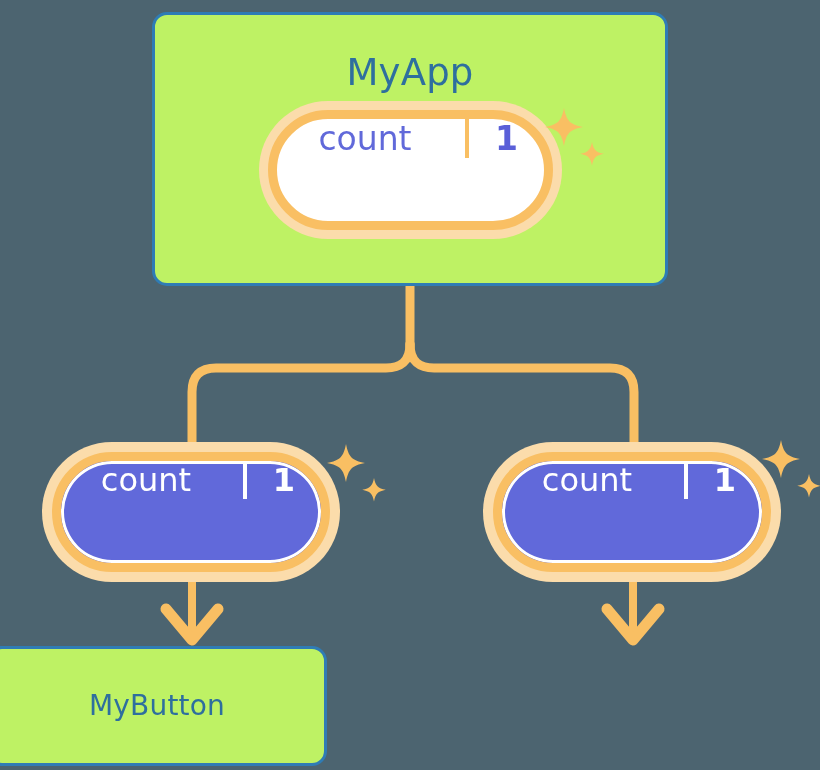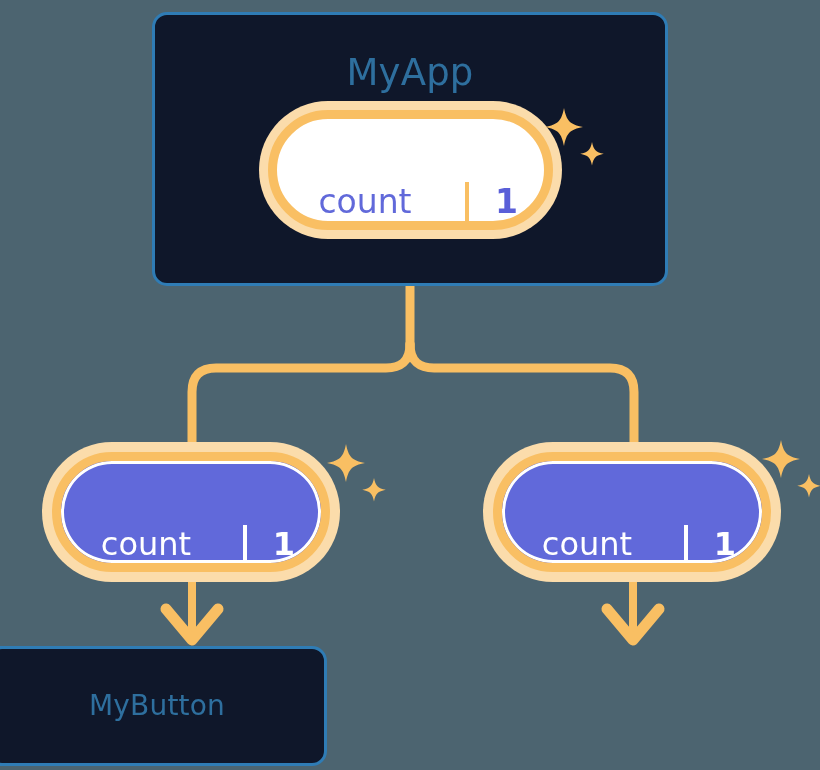--- a/index.html
+++ b/index.html
@@ -21,21 +21,21 @@
     position: absolute;
     left: 0; top: 0;
     width: 820px; height: 770px;
     pointer-events: none;
   }
 
   
   .card {
     position: absolute;
     box-sizing: border-box;
-    background: #0f172a;
+    background: #bef264;
     border: 3px solid #2f7cb5;
     border-radius: 15px;
   }
   .card-title {
     color: #2e6f9e;
     text-align: center;
     font-weight: 400;
     letter-spacing: .2px;
     white-space: nowrap;
   }
@@ -77,21 +77,21 @@
   
   .pill-halo {
     position: absolute;
     border-radius: 999px;
     background: #fbdcab;
   }
   .pill-body {
     position: relative;
     box-sizing: border-box;
     display: flex;
-    align-items: flex-end;
+    align-items: flex-start;
     width: 100%;
     height: 100%;
     border: 9px solid #f9bf63;
     border-radius: 999px;
     overflow: hidden;
     gap: 12px;
   }
   .pill-key, .pill-val {
     display: flex;
     align-items: center;

